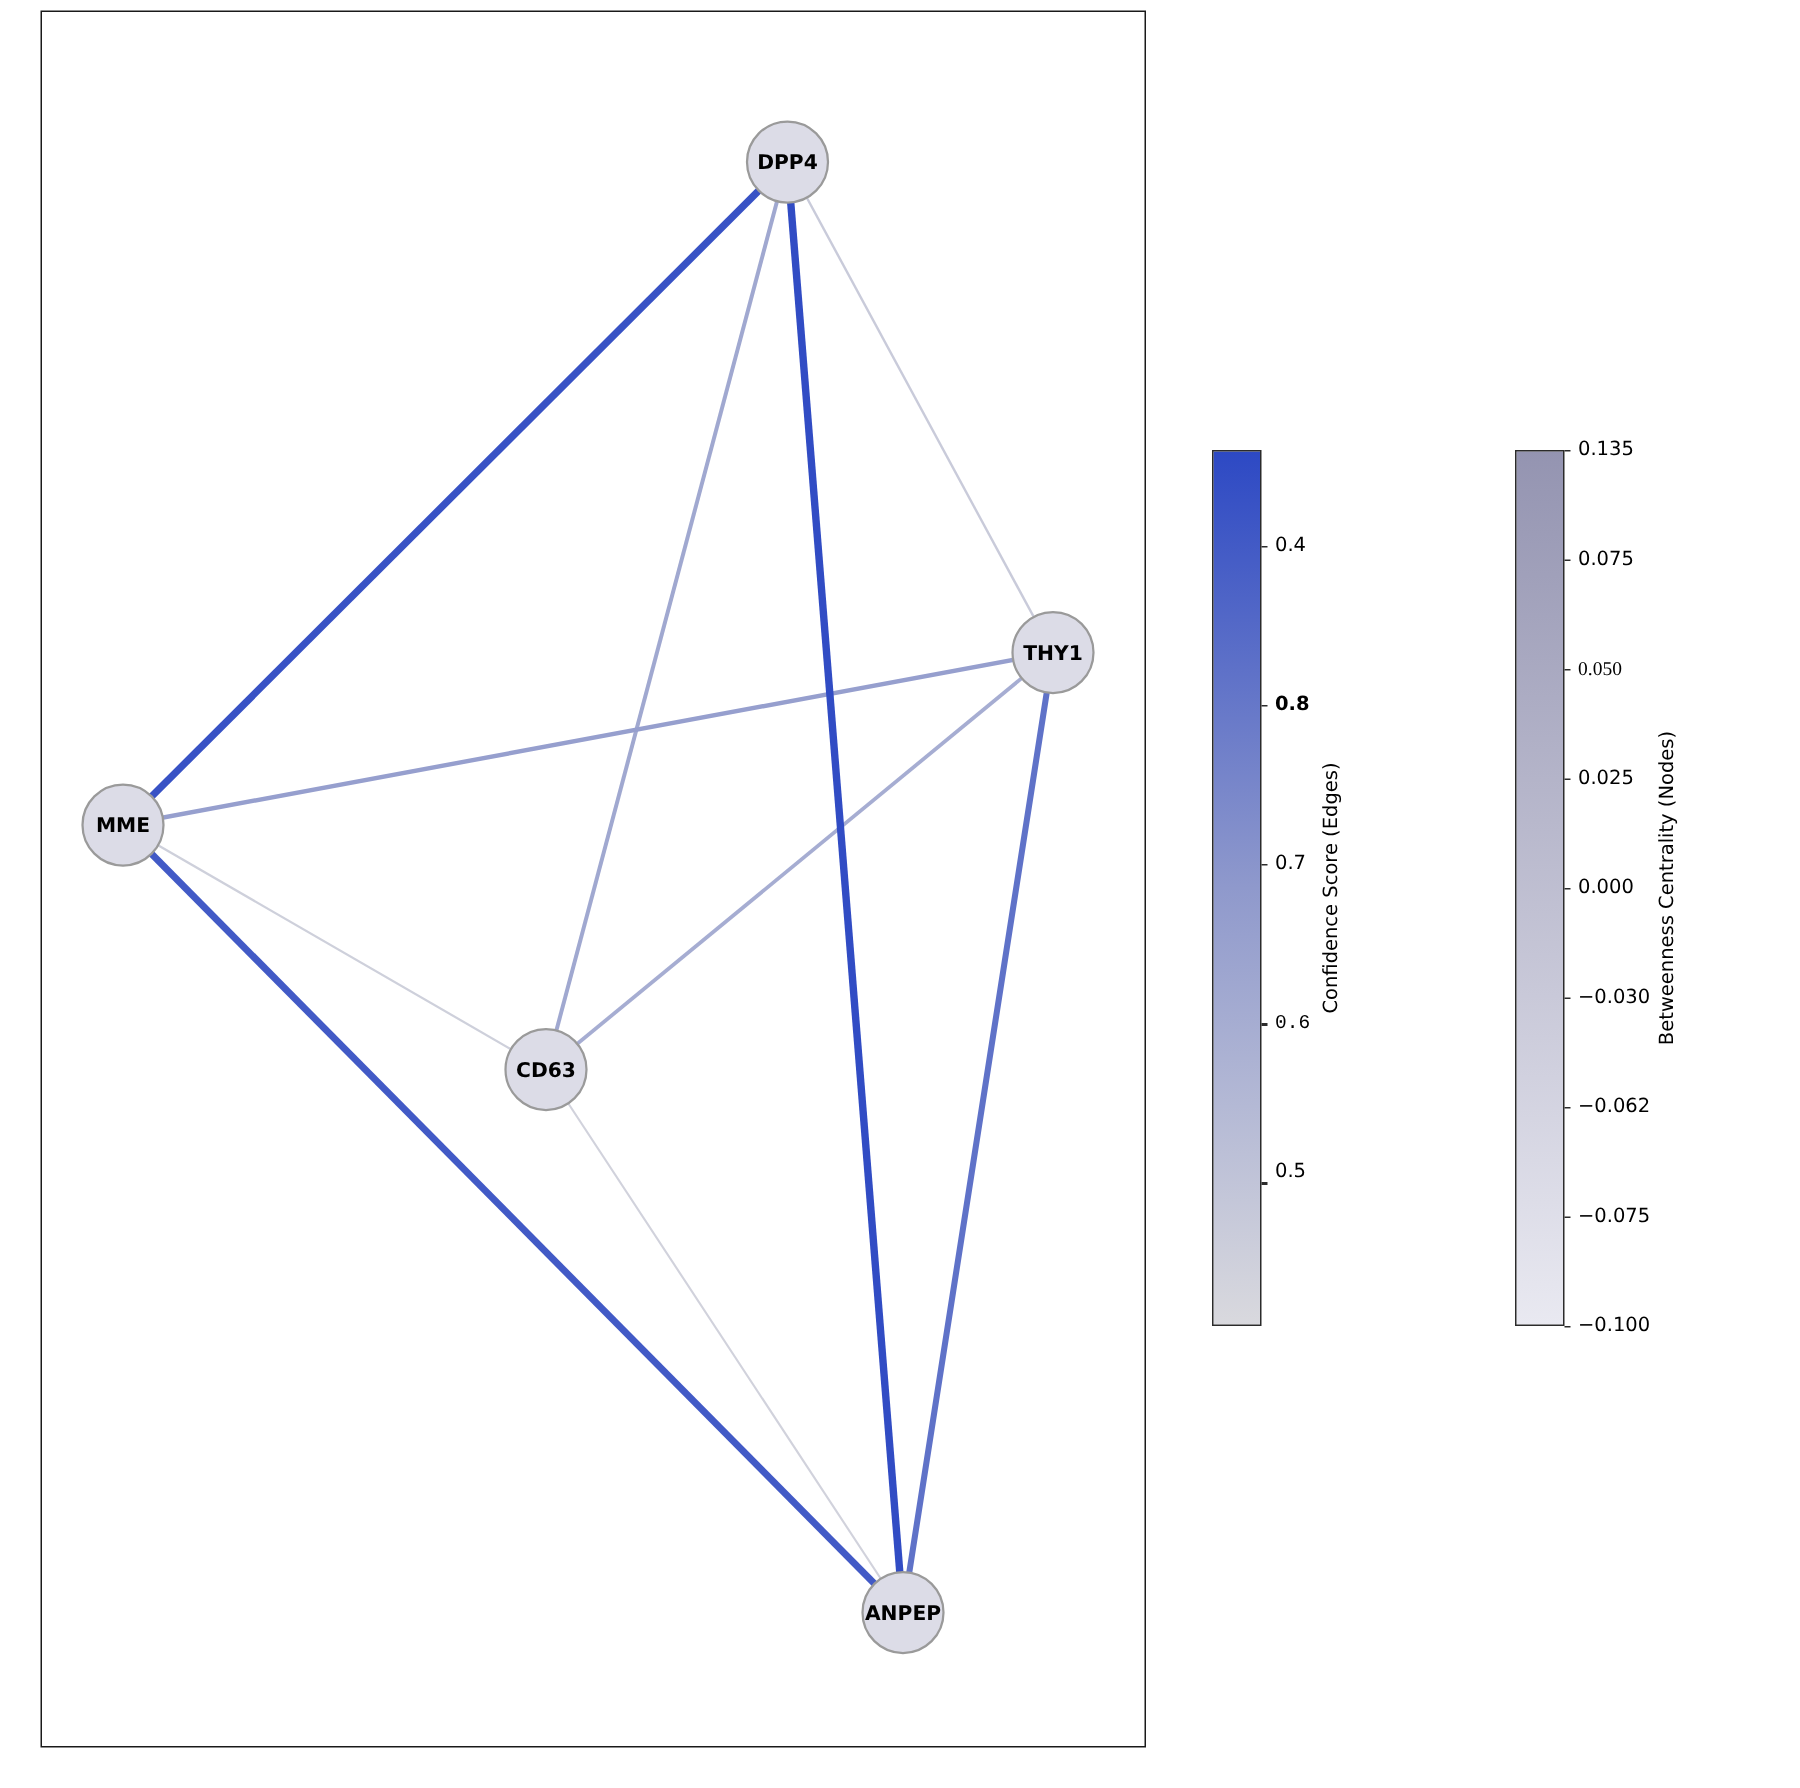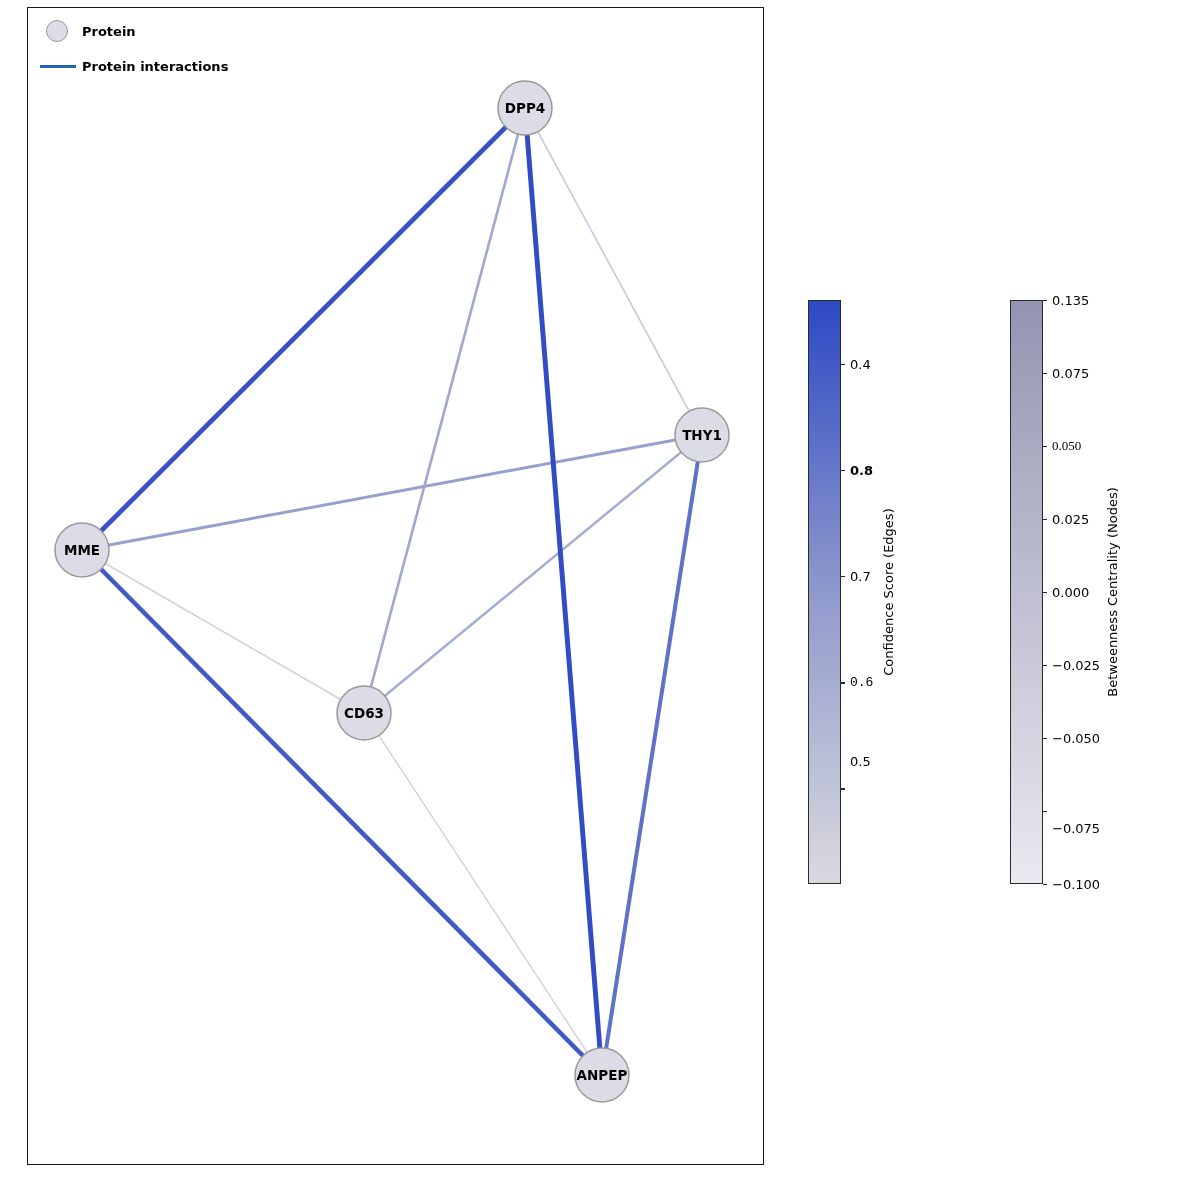--- a/index.html
+++ b/index.html
@@ -50,61 +50,51 @@
       <circle cx="674" cy="427" r="27" fill="#dcdce7" stroke="#9a9a9a" stroke-width="1.5"></circle>
       <text x="674" y="427" dy="0.35em" text-anchor="middle" font-size="13.5" font-weight="bold" fill="#000">THY1</text>
       <circle cx="54" cy="542" r="27" fill="#dcdce7" stroke="#9a9a9a" stroke-width="1.5"></circle>
       <text x="54" y="542" dy="0.35em" text-anchor="middle" font-size="13.5" font-weight="bold" fill="#000">MME</text>
       <circle cx="336" cy="705" r="27" fill="#dcdce7" stroke="#9a9a9a" stroke-width="1.5"></circle>
       <text x="336" y="705" dy="0.35em" text-anchor="middle" font-size="13.5" font-weight="bold" fill="#000">CD63</text>
       <circle cx="574" cy="1067" r="27" fill="#dcdce7" stroke="#9a9a9a" stroke-width="1.5"></circle>
       <text x="574" y="1067" dy="0.35em" text-anchor="middle" font-size="13.5" font-weight="bold" fill="#000">ANPEP</text>
     </svg>
 
-  <div class="legend">
-    <div class="legend-row">
-      <span class="legend-circle" style="background: rgb(220, 220, 231); border: 1.5px solid rgb(154, 154, 154);"></span>
-      <span class="legend-label">Protein</span>
-    </div>
-    <div class="legend-row">
-      <span class="legend-line" style="background: rgb(33, 102, 176);"></span>
-      <span class="legend-label">Protein interactions</span>
-    </div>
-  </div>
 </div>
 
 <div class="colorbar cb-1">
   <div class="cb-bar" style="background: linear-gradient(to top, rgb(217, 217, 222), rgb(143, 153, 204), rgb(45, 73, 196));"></div>
   <div class="cb-title">Confidence Score (Edges)</div>
 <div class="cb-tick" style="top: 63.7091px;"></div>
     <span class="cb-tick-label" style="top: 63.7091px;">0.4</span>
     <div class="cb-tick" style="top: 169.891px;"></div>
     <span class="cb-tick-label" style="top: 169.891px; font-weight: bold;">0.8</span>
     <div class="cb-tick" style="top: 276.073px;"></div>
     <span class="cb-tick-label" style="top: 276.073px;">0.7</span>
     <div class="cb-tick" style="top: 382.255px;"></div>
     <span class="cb-tick-label" style="top: 382.255px; font-family: Liberation Mono, monospace;">0.6</span>
     <div class="cb-tick" style="top: 488.436px;"></div>
-    <span class="cb-tick-label" style="top: 461px;">0.5</span>
+    <span class="cb-tick-label" style="top: 481px;">0.5</span>
   </div>
 
 <div class="colorbar cb-2">
   <div class="cb-bar" style="background: linear-gradient(to top, rgb(233, 233, 241), rgb(148, 148, 177));"></div>
   <div class="cb-title">Betweenness Centrality (Nodes)</div>
 <div class="cb-tick" style="top: 0px;"></div>
     <span class="cb-tick-label" style="top: 0px;">0.135</span>
     <div class="cb-tick" style="top: 73px;"></div>
     <span class="cb-tick-label" style="top: 73px;">0.075</span>
     <div class="cb-tick" style="top: 146px;"></div>
     <span class="cb-tick-label" style="top: 146px; font-family: Liberation Serif, serif;">0.050</span>
     <div class="cb-tick" style="top: 219px;"></div>
     <span class="cb-tick-label" style="top: 219px;">0.025</span>
     <div class="cb-tick" style="top: 292px;"></div>
     <span class="cb-tick-label" style="top: 292px; text-align: center;">0.000</span>
     <div class="cb-tick" style="top: 365px;"></div>
-    <span class="cb-tick-label" style="top: 365px;">−0.025</span>
+    <span class="cb-tick-label" style="top: 365px;">−0.030</span>
     <div class="cb-tick" style="top: 438px;"></div>
-    <span class="cb-tick-label" style="top: 438px;">−0.050</span>
+    <span class="cb-tick-label" style="top: 438px;">−0.062</span>
     <div class="cb-tick" style="top: 511px;"></div>
-    <span class="cb-tick-label" style="top: 528px;">−0.075</span>
+    <span class="cb-tick-label" style="top: 511px;">−0.075</span>
     <div class="cb-tick" style="top: 584px;"></div>
     <span class="cb-tick-label" style="top: 584px;">−0.100</span>
   </div>
 
 </body></html>

